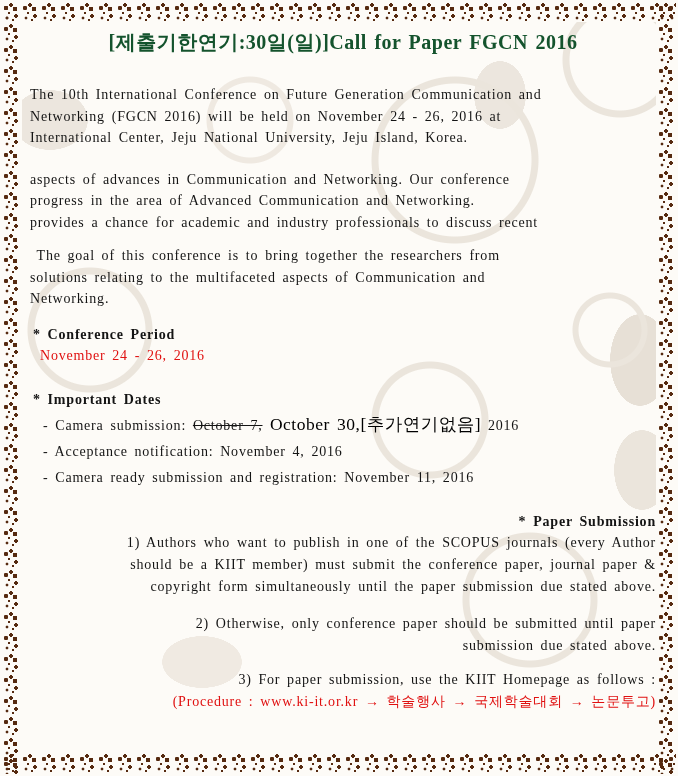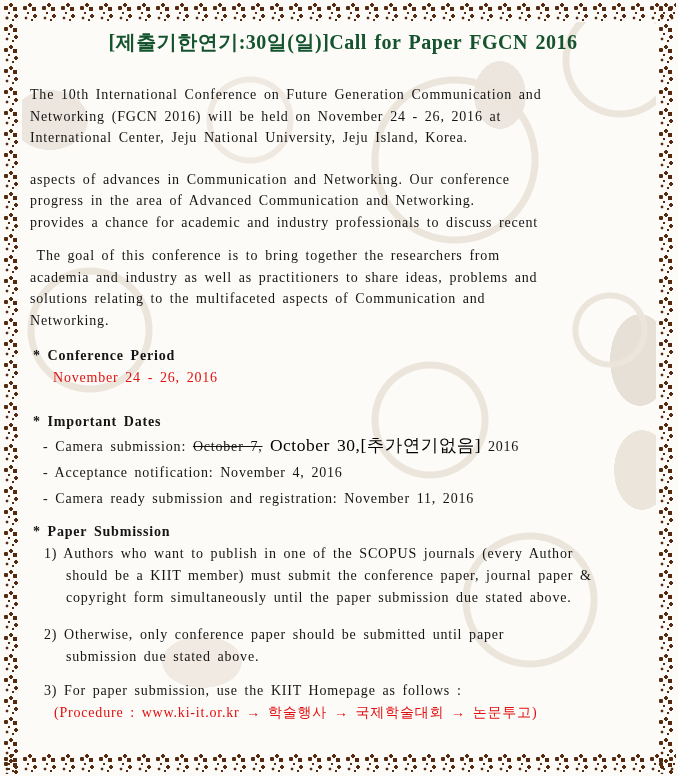--- a/index.html
+++ b/index.html
@@ -58,23 +58,23 @@
     margin:0;text-align:center;font-size:20px;font-weight:bold;
     letter-spacing:0.5px;word-spacing:2px;line-height:24px;color:#14532d;
   }
   .para{margin:0;}
   .mt-p1{margin-top:30px;}
   .mt-p2{margin-top:20px;}
   .mt-p3{margin-top:12px;}
   .sect-head{font-weight:bold;margin-left:3px;}
   .mt-conf{margin-top:14px;}
   .mt-imp{margin-top:22px;}
-  .mt-sub{margin-top:9px;}
+  .mt-sub{margin-top:20px;text-align:right;}
   .red{color:#e01010;}
-  .date-red{margin-left:23px;line-height:22px;}
+  .date-red{margin-left:10px;line-height:22px;}
   .dates-list{margin-left:13px;}
   .dates-list .line{line-height:26px;}
   .strike{text-decoration:line-through;}
   .blue{color:#000000;font-size:17.5px;letter-spacing:0.5px;}
   .numbered{margin-left:14px;}
   .numbered .line{line-height:22px;}
   .cont{padding-left:22px;}
   .cont-sm{padding-left:10px;}
   .mt-item{margin-top:15px;}
   .mt-item3{margin-top:12px;}
@@ -100,21 +100,20 @@
     </div>
 
     <div class="para mt-p2">
       <div class="line">aspects of advances in Communication and Networking. Our conference</div>
       <div class="line">progress in the area of Advanced Communication and Networking.</div>
       <div class="line">provides a chance for academic and industry professionals to discuss recent</div>
     </div>
 
     <div class="para mt-p3">
       <div class="line"> The goal of this conference is to bring together the researchers from</div>
-      <div class="line">academia and industry as well as practitioners to share ideas, problems and</div>
       <div class="line">solutions relating to the multifaceted aspects of Communication and</div>
       <div class="line">Networking.</div>
     </div>
 
     <div class="para mt-conf">
       <div class="line sect-head">* Conference Period</div>
       <div class="line red date-red">November 24 - 26, 2016</div>
     </div>
 
     <div class="para mt-imp">

